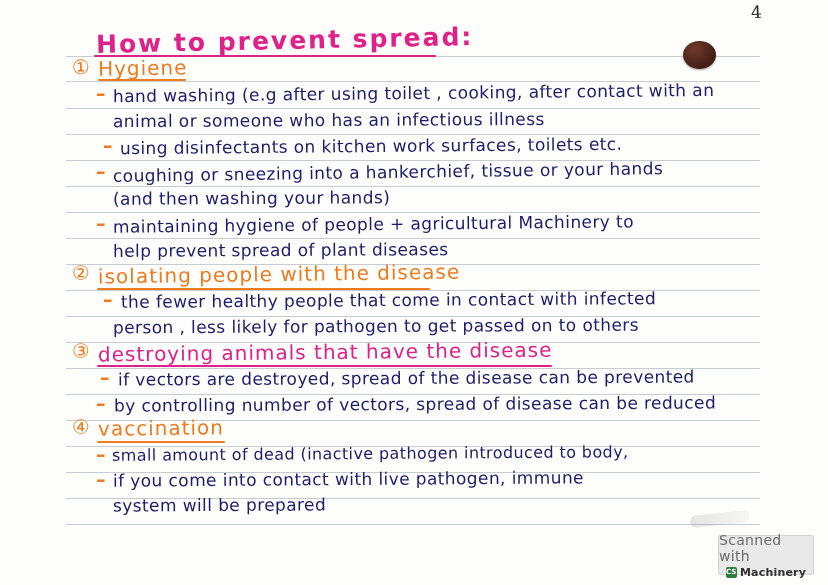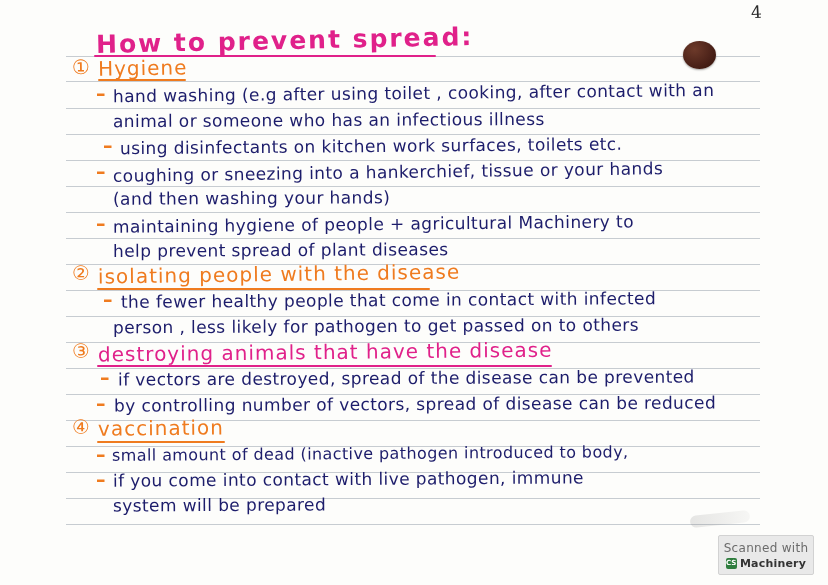--- a/index.html
+++ b/index.html
@@ -118,24 +118,23 @@
     background: #e9e9e9;
     border: 1px solid #d2d2d2;
     border-radius: 2px;
     display: flex;
     flex-direction: column;
     align-items: center;
     justify-content: center;
     gap: 2px;
   }
   .wm-top {
-    font-size: 12px;
+    font-size: 14px;
     color: #6b6b6b;
     letter-spacing: 0.3px;
-    text-align: right;
   }
   .wm-bot {
     display: flex;
     align-items: center;
     gap: 3px;
   }
   .wm-logo {
     width: 11px;
     height: 11px;
     background: #2f7d3e;

